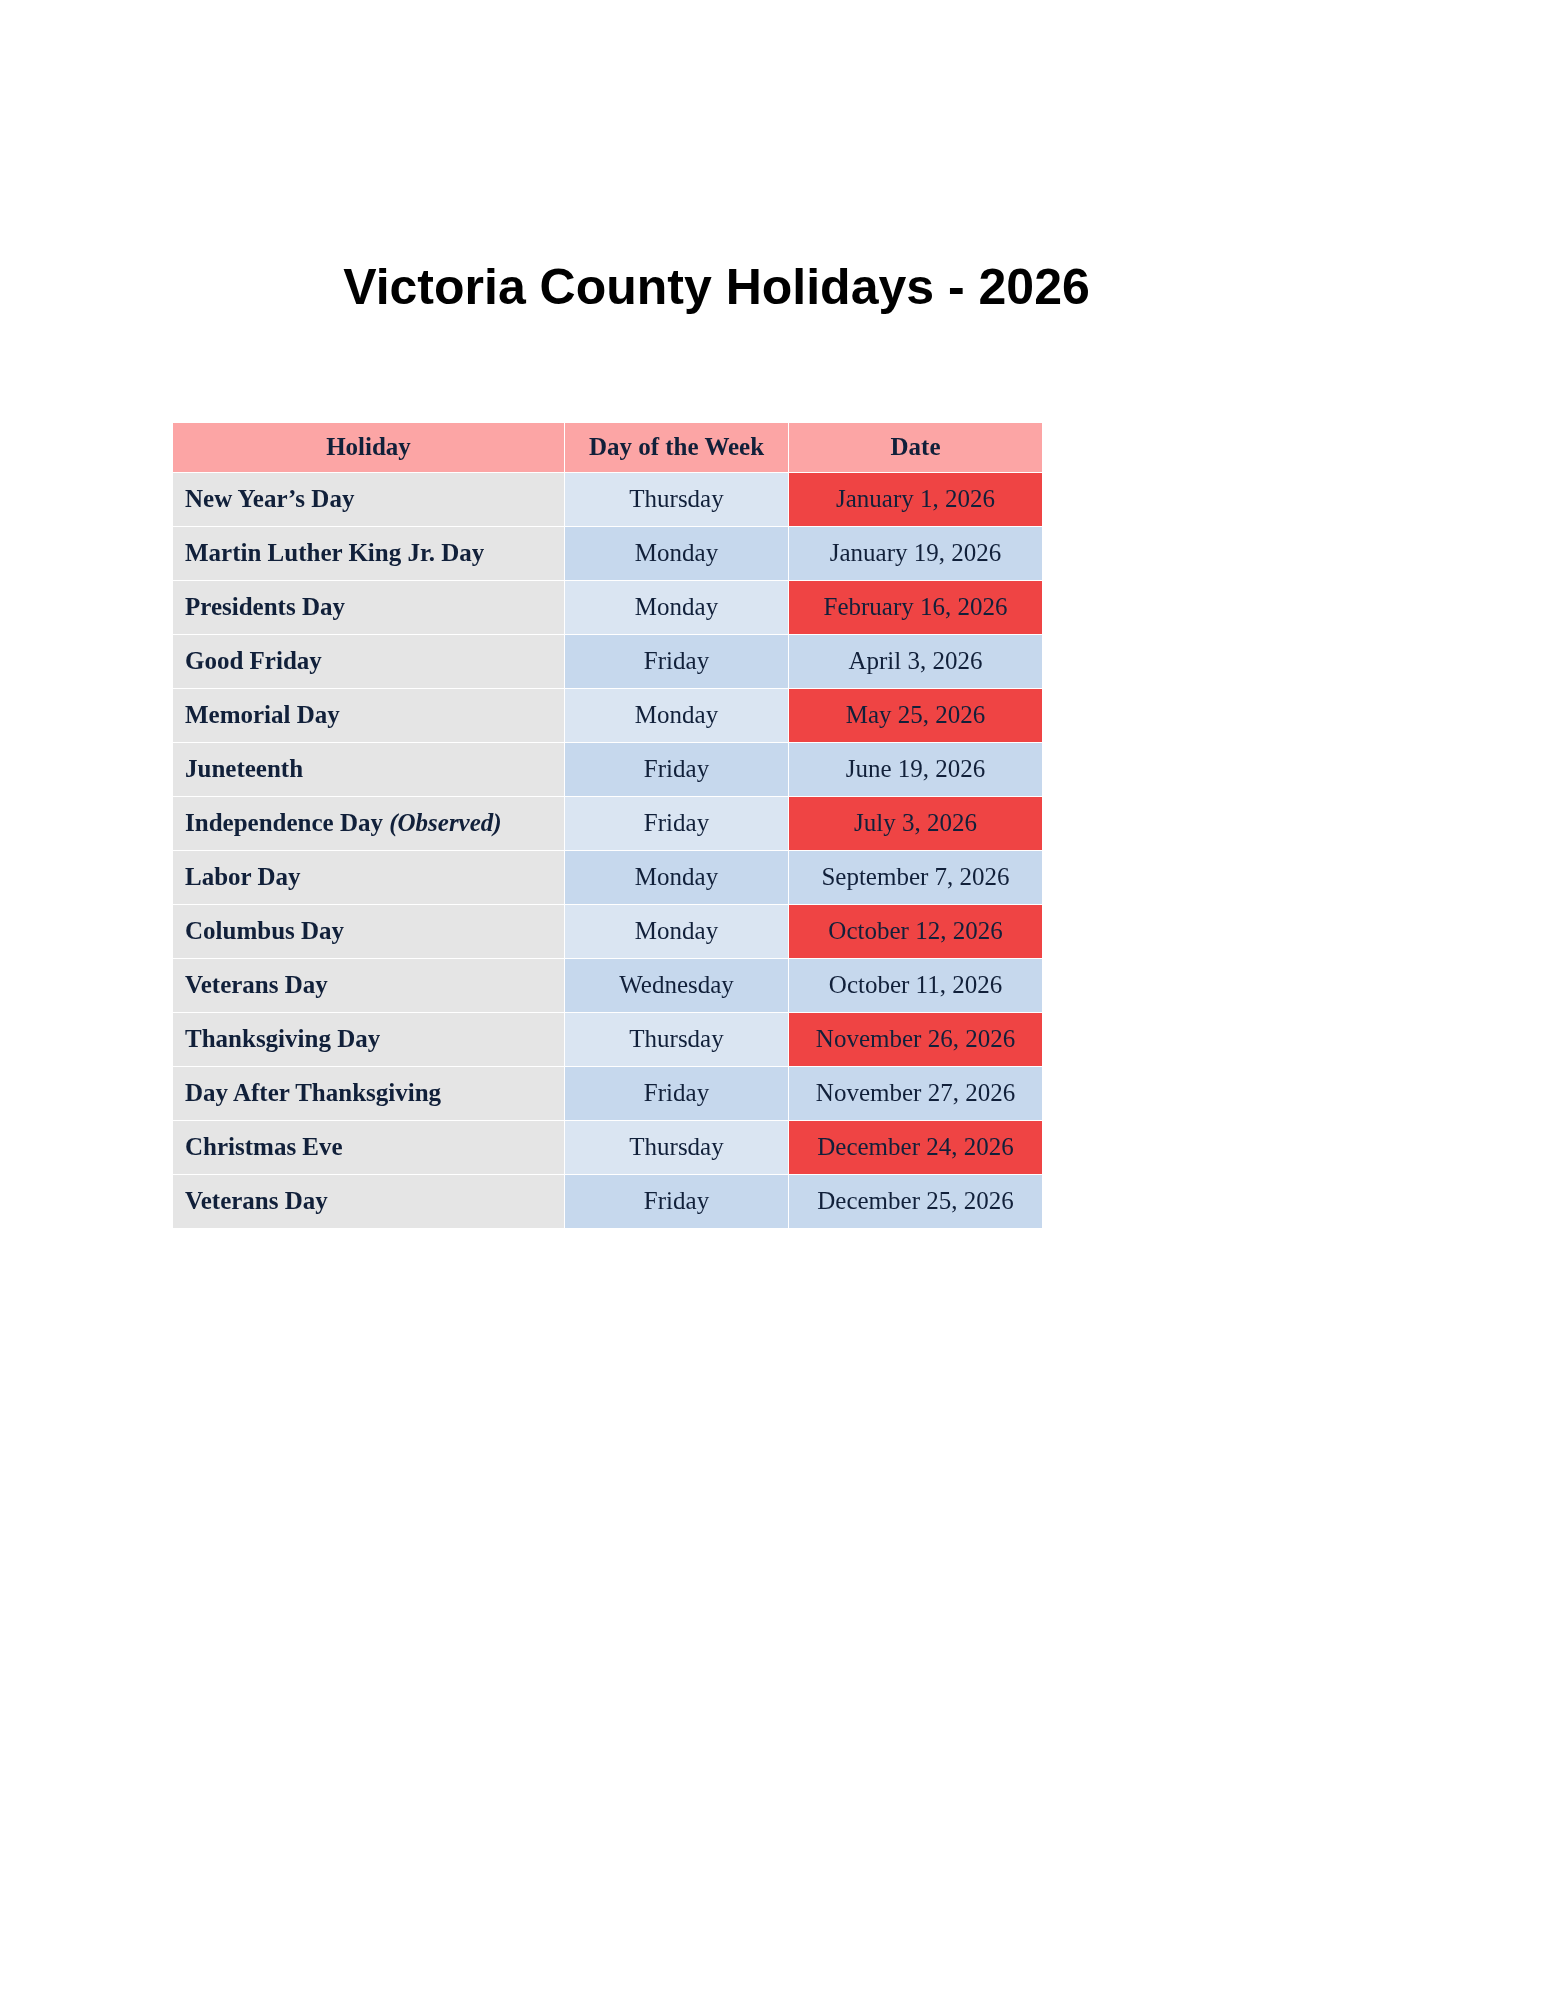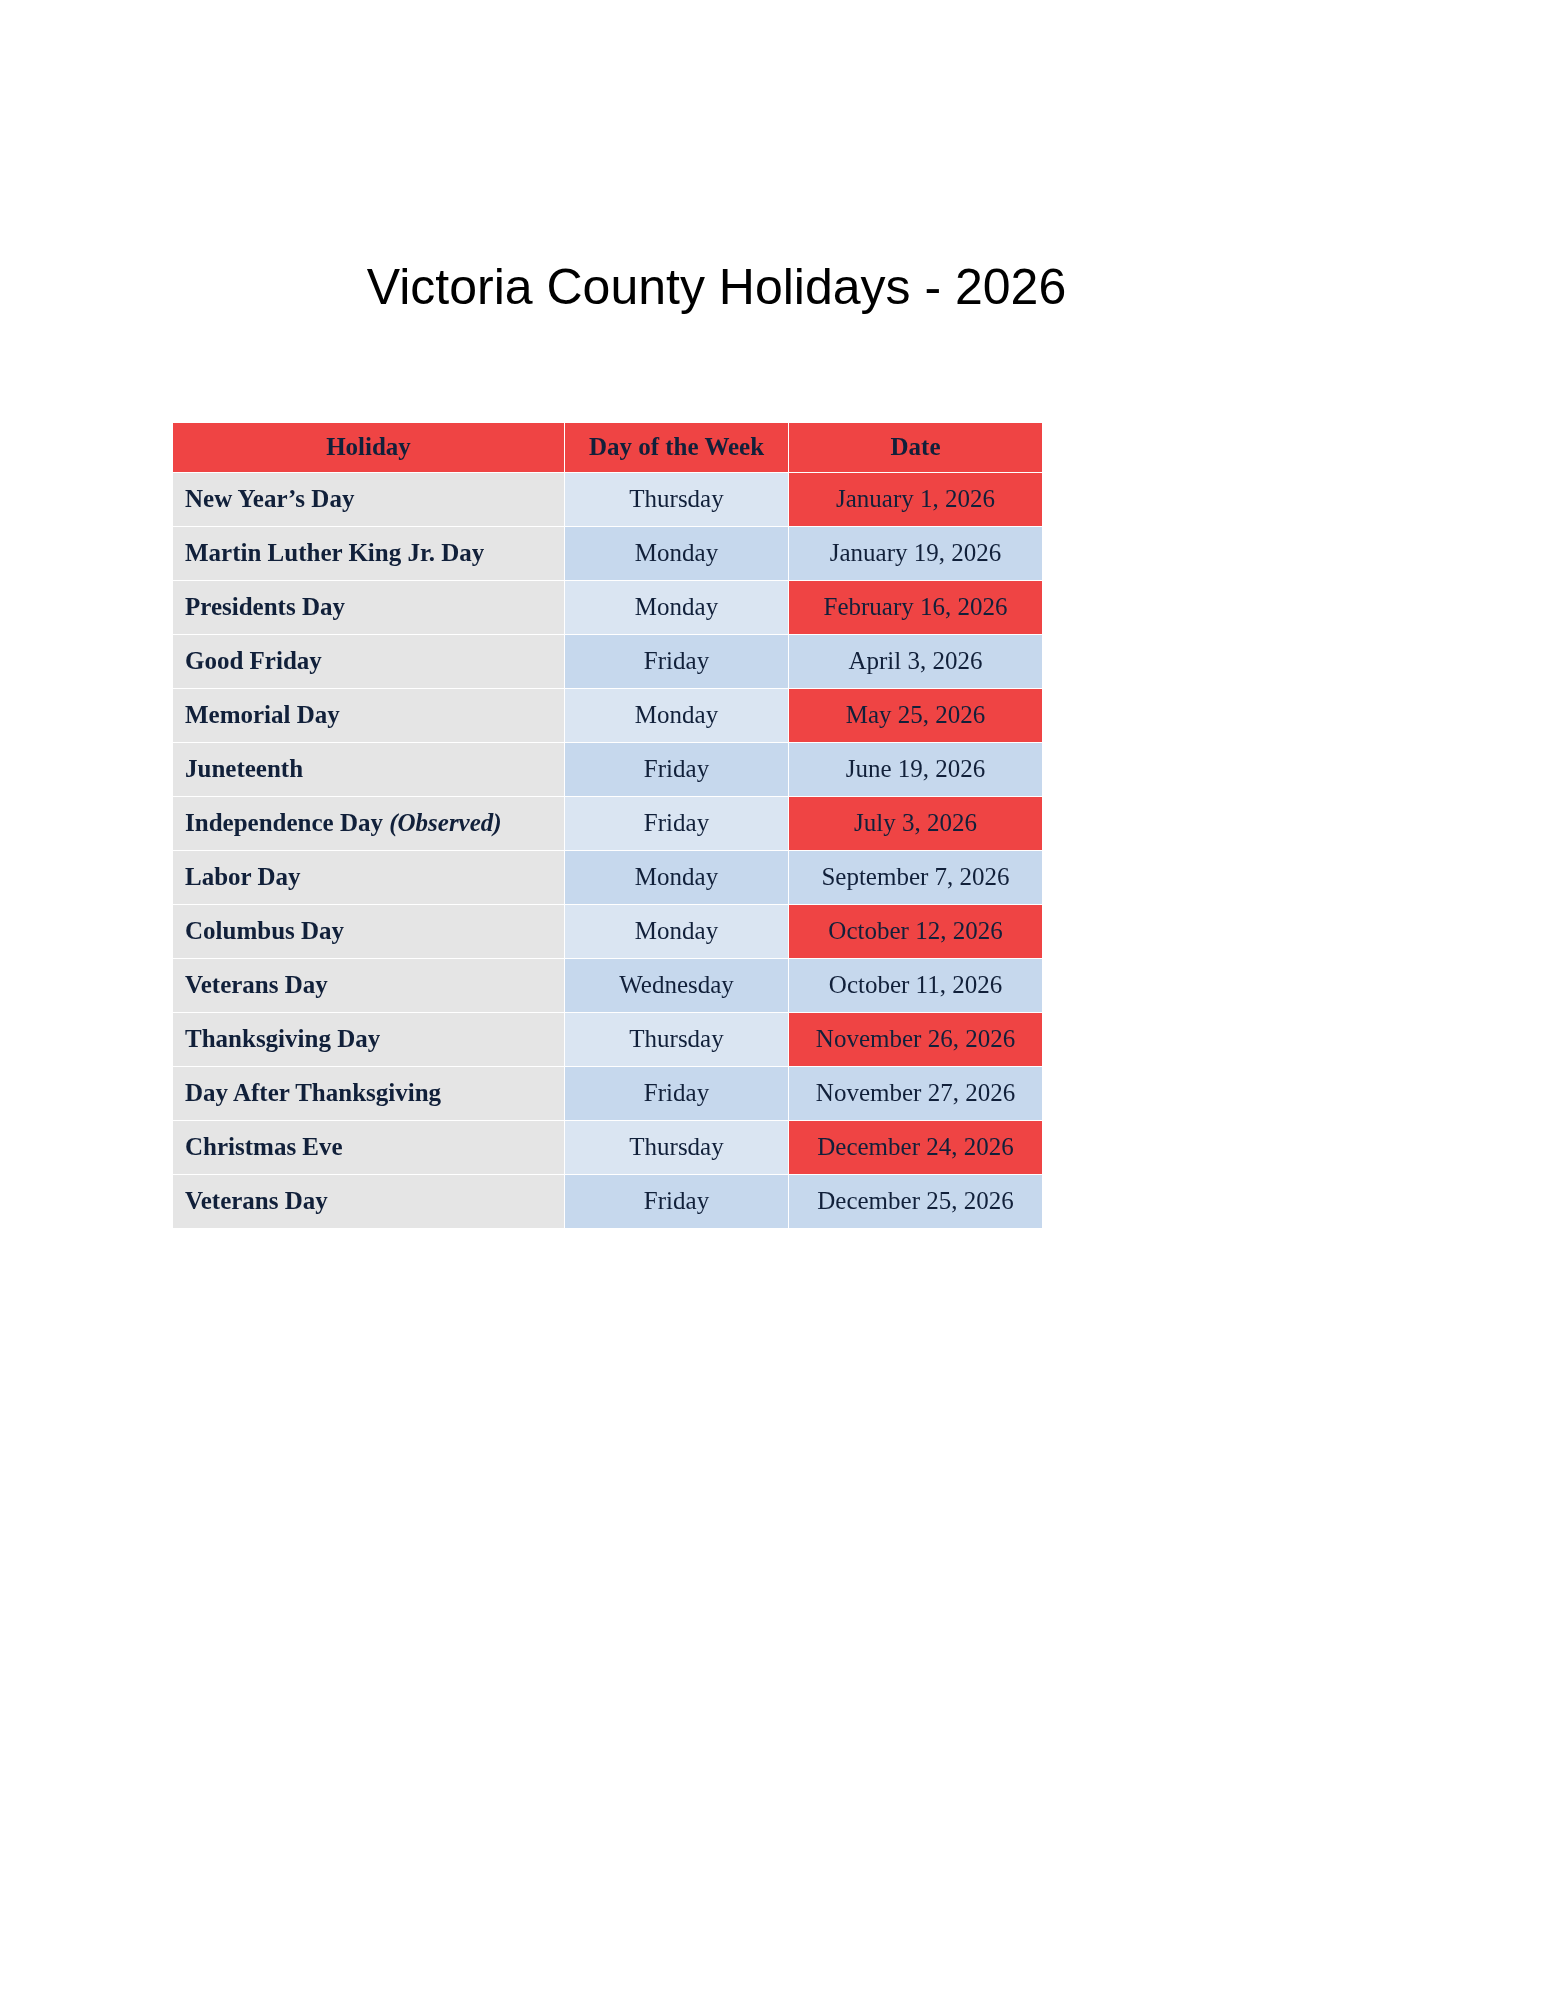--- a/index.html
+++ b/index.html
@@ -20,39 +20,39 @@
     height: 2000px;
     background: #ffffff;
   }
   .doc-title {
     position: absolute;
     top: 258px;
     left: 0;
     width: 1433px;
     text-align: center;
     font-family: "Liberation Sans", sans-serif;
-    font-weight: normal;
+    font-weight: bold;
     font-size: 50px;
     color: #000000;
     letter-spacing: 0px;
   }
   .holiday-table {
     position: absolute;
     top: 422px;
     left: 172px;
     width: 870px;
     border-collapse: collapse;
     table-layout: fixed;
   }
   .holiday-table col.c1 { width: 392px; }
   .holiday-table col.c2 { width: 224px; }
   .holiday-table col.c3 { width: 254px; }
 
   .holiday-table th {
-    background: #ef4444;
+    background: #fca5a5;
     color: #11203a;
     font-weight: bold;
     font-size: 25px;
     text-align: center;
     padding: 10px 4px 11px 4px;
     border: 1px solid #ffffff;
     font-family: "Liberation Serif", serif;
   }
   .holiday-table td {
     border: 1px solid #ffffff;

